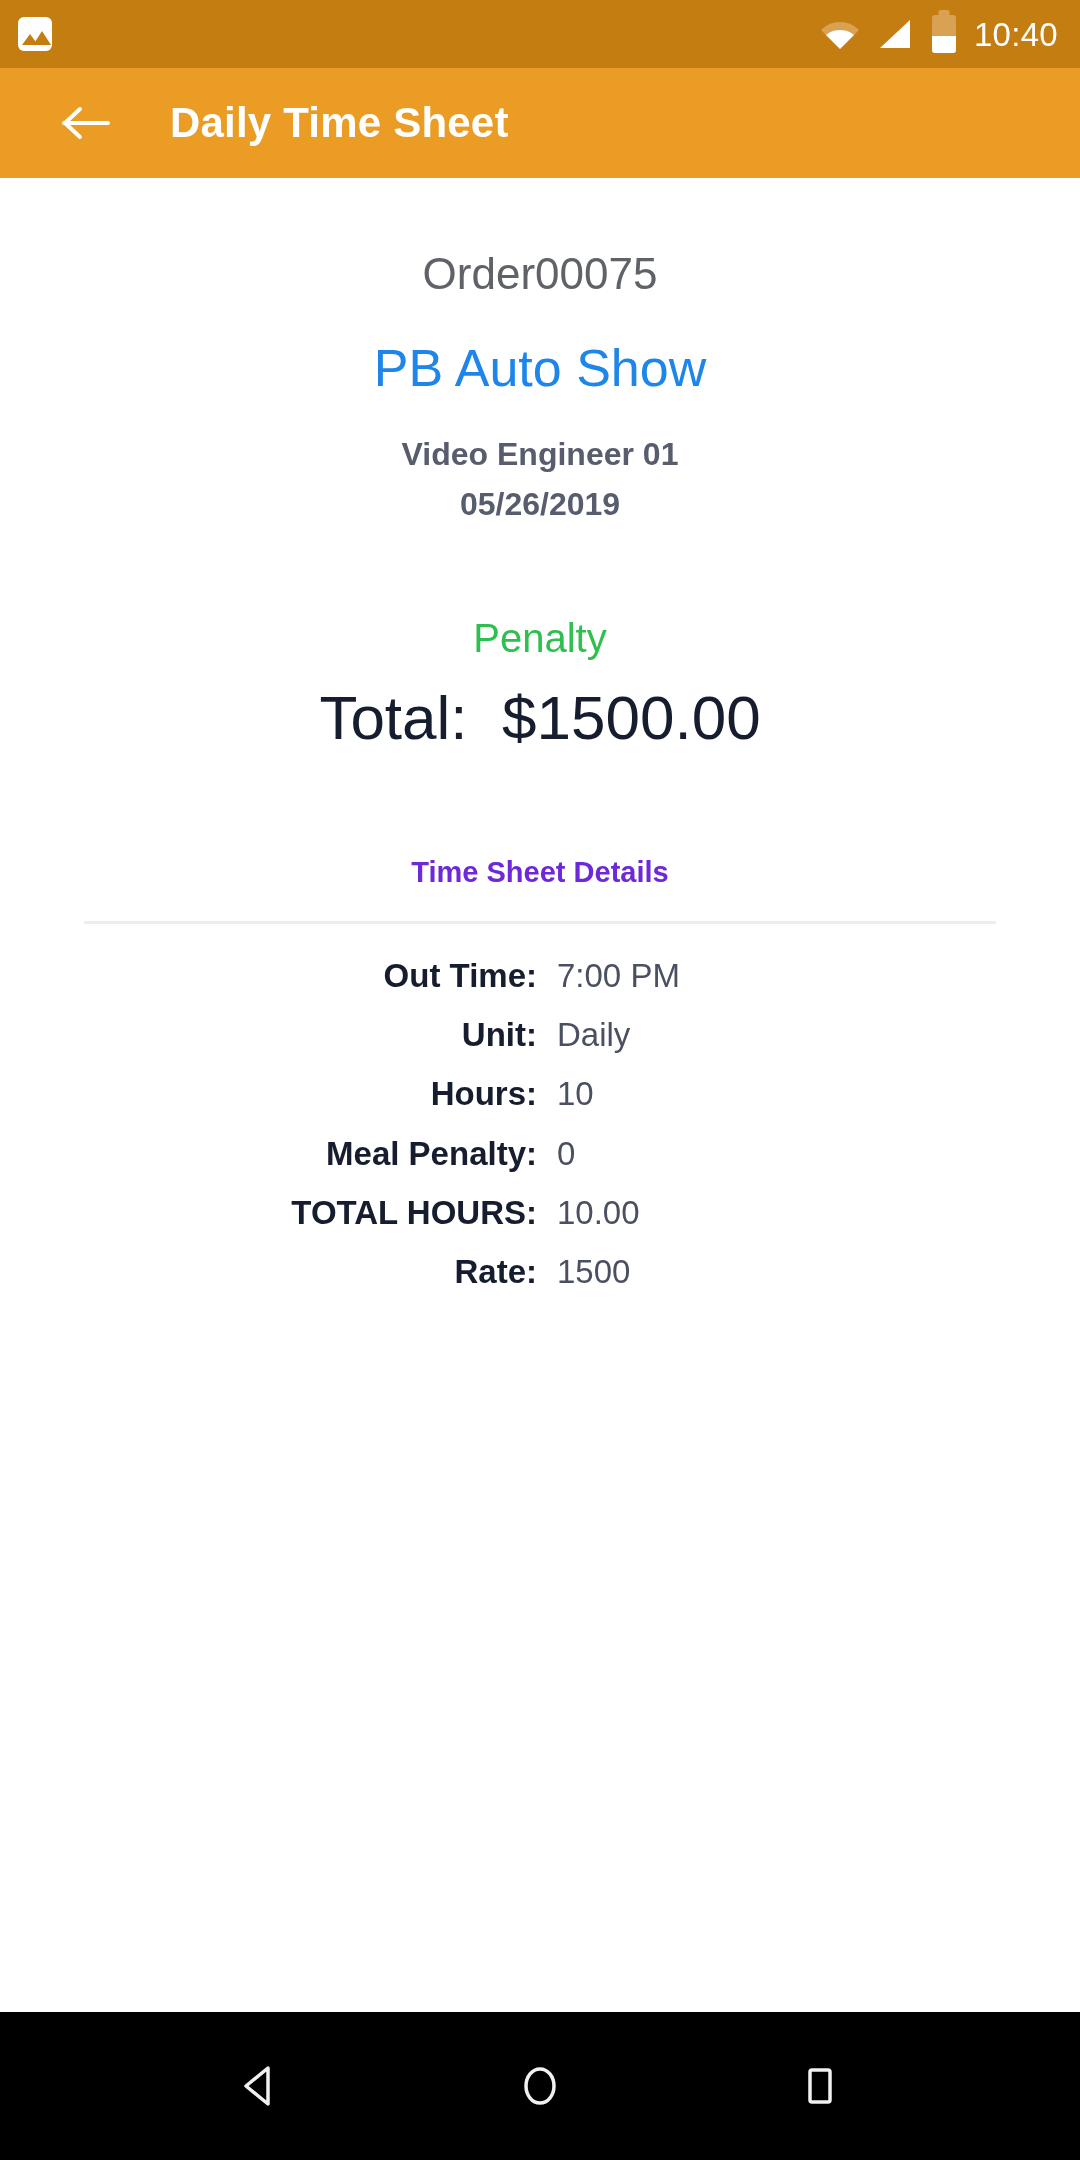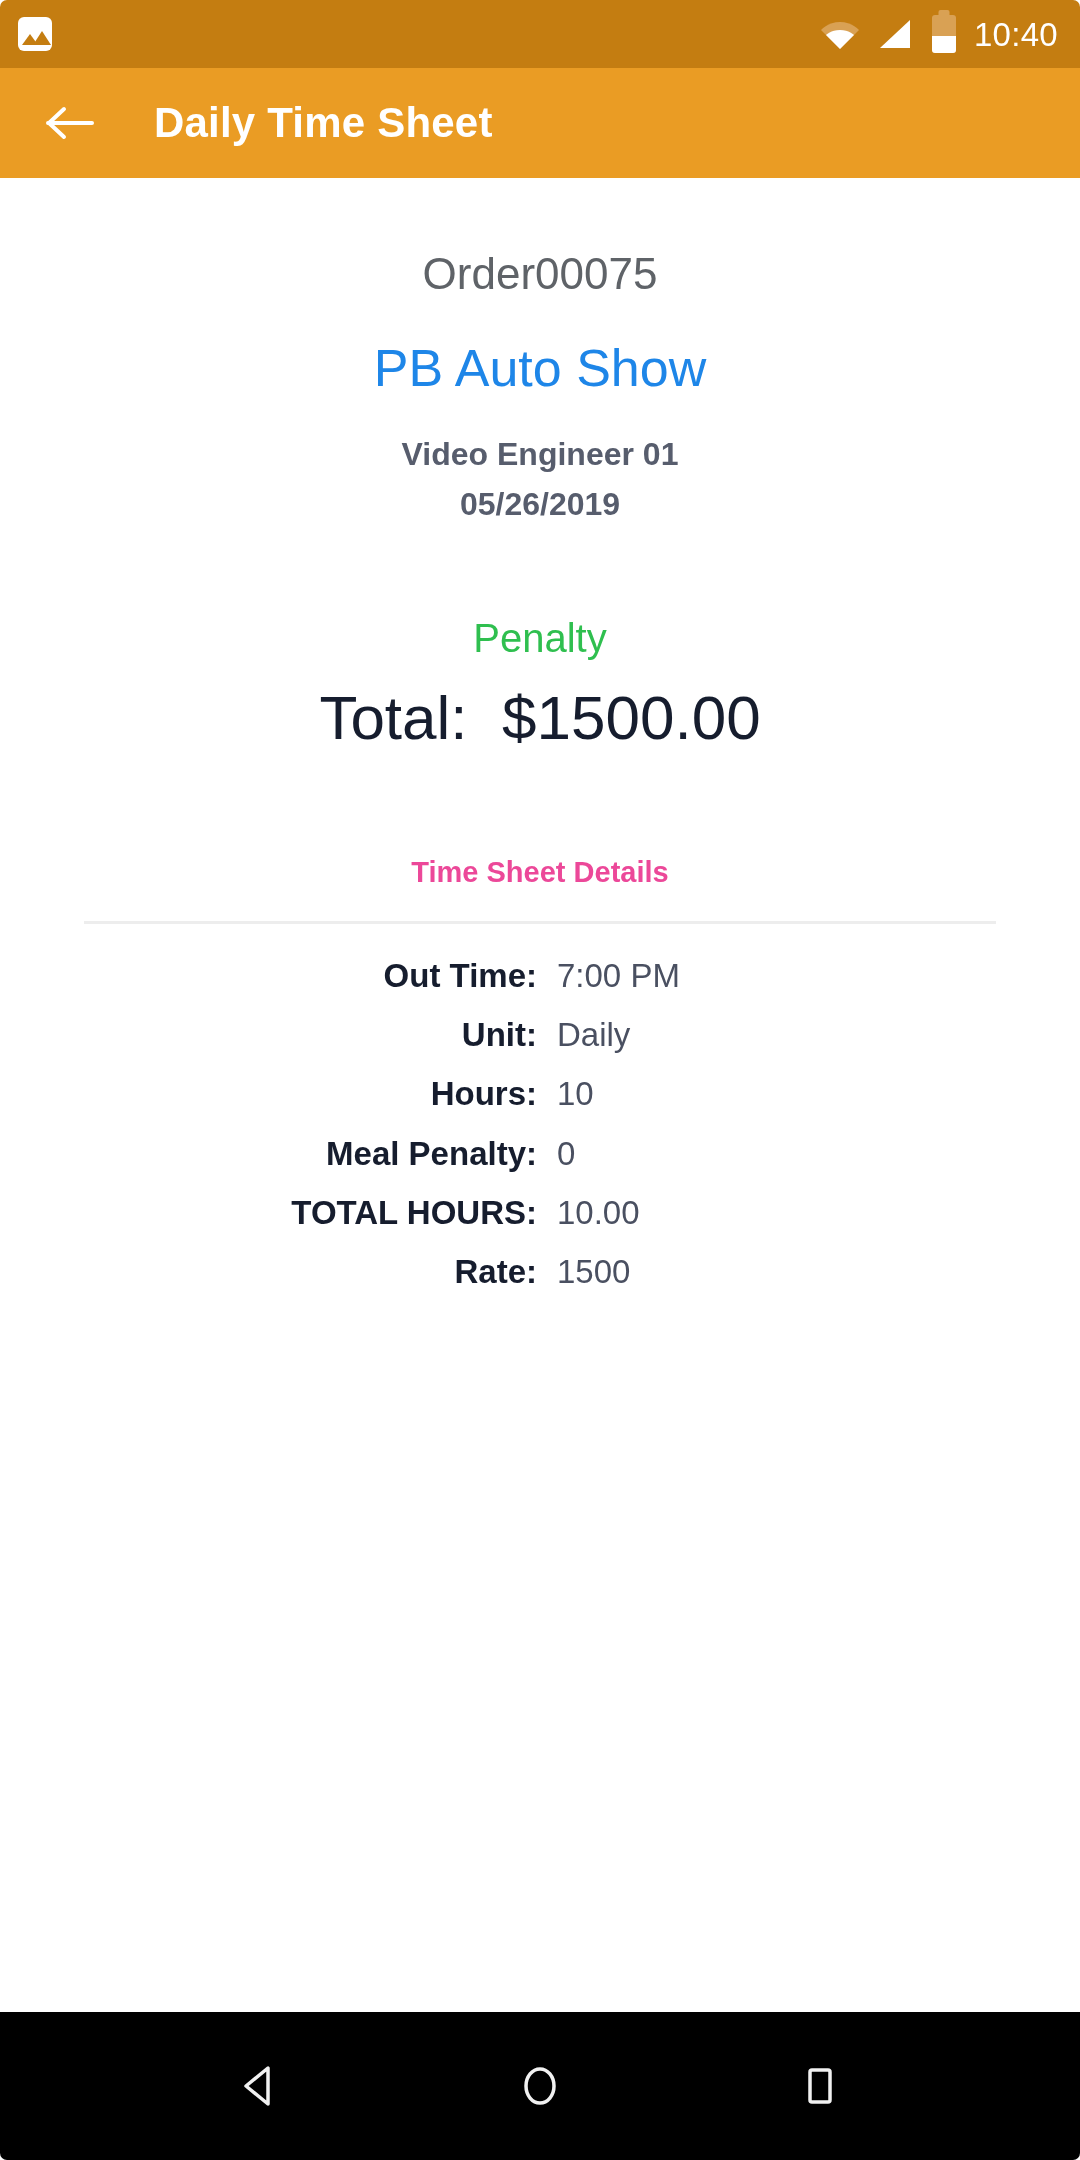--- a/index.html
+++ b/index.html
@@ -13,21 +13,20 @@
   }
 
   #screen {
     position:relative;
     width:1080px;
     height:2160px;
     background:#ffffff;
     overflow:hidden;
     display:flex;
     flex-direction:column;
-    border-radius:7px;
   }
 
   
   .status-bar {
     height:68px;
     flex:0 0 68px;
     background:#C47D11;
     display:flex;
     align-items:center;
     padding:0 22px 0 18px;
@@ -95,21 +94,21 @@
     line-height:1;
   }
 
   
   .app-bar {
     height:110px;
     flex:0 0 110px;
     background:#EA9C24;
     display:flex;
     align-items:center;
-    padding:0 0 0 44px;
+    padding:0 0 0 60px;
   }
   .back-arrow {
     width:52px; height:52px;
     display:flex; align-items:center; justify-content:center;
     cursor:pointer;
   }
   .app-title {
     margin-left:58px;
     font-size:42px;
     font-weight:bold;
@@ -182,21 +181,21 @@
     margin-top:104px;
     width:100%;
     display:flex;
     flex-direction:column;
     align-items:center;
   }
 
   .details-heading {
     font-size:29px;
     font-weight:bold;
-    color:#ec4899;
+    color:#6d28d9;
     line-height:1.1;
   }
 
   .details-divider {
     margin-top:32px;
     width:912px;
     height:3px;
     background:#EDEDED;
   }
 

